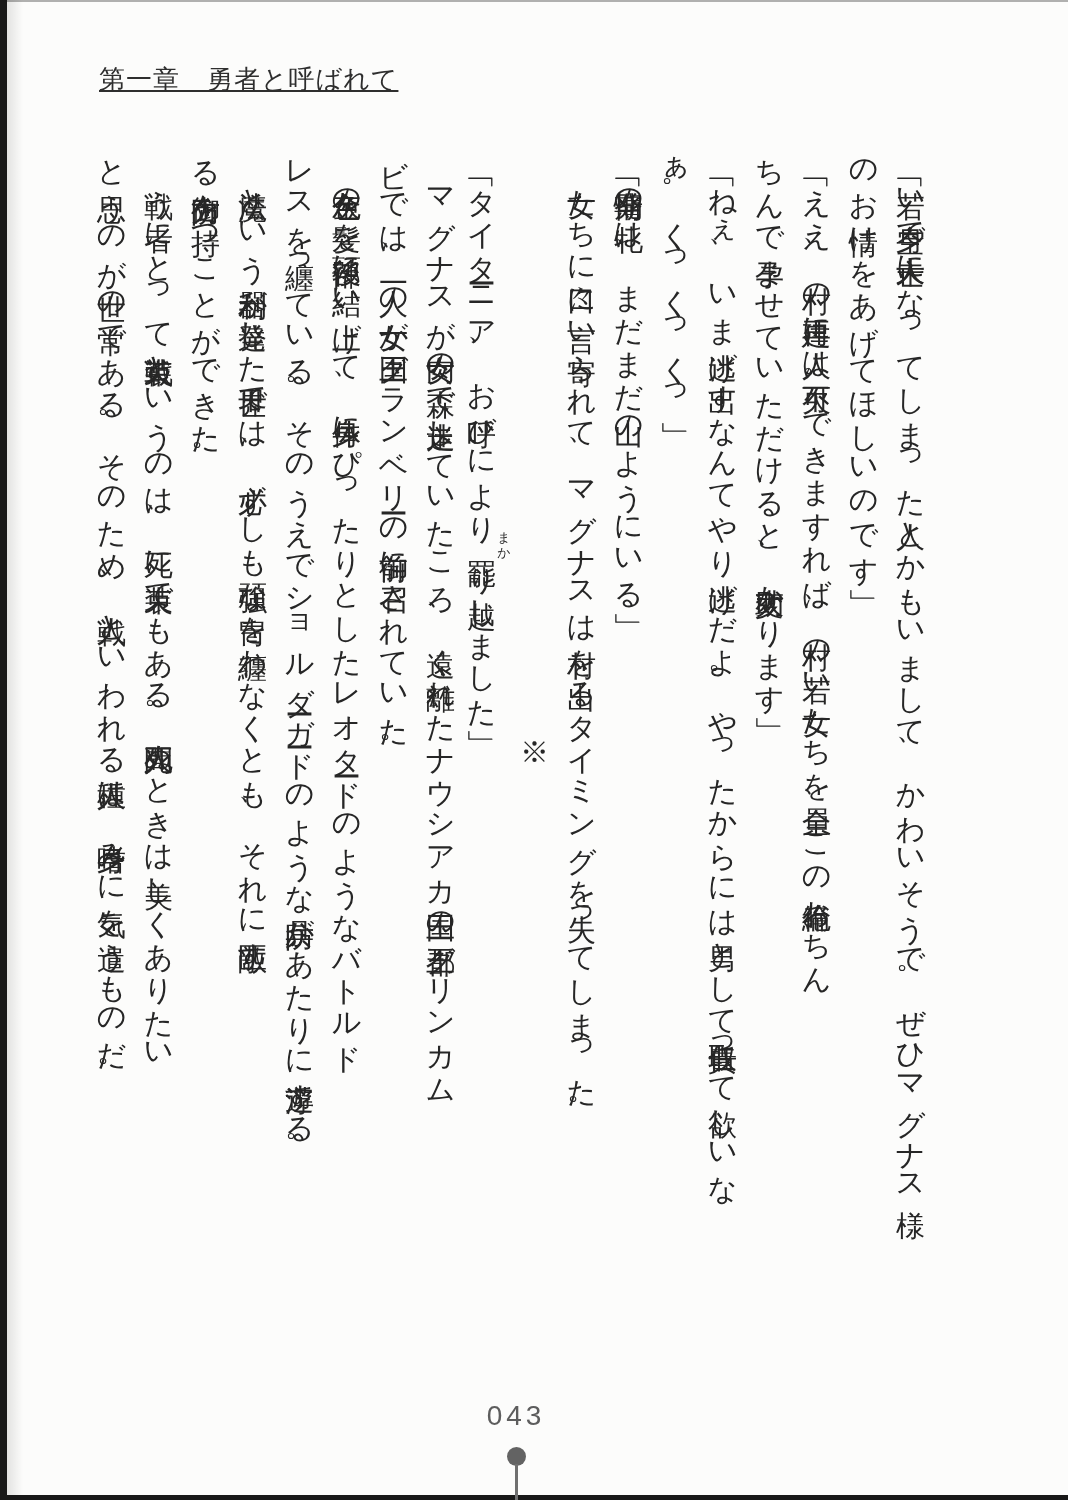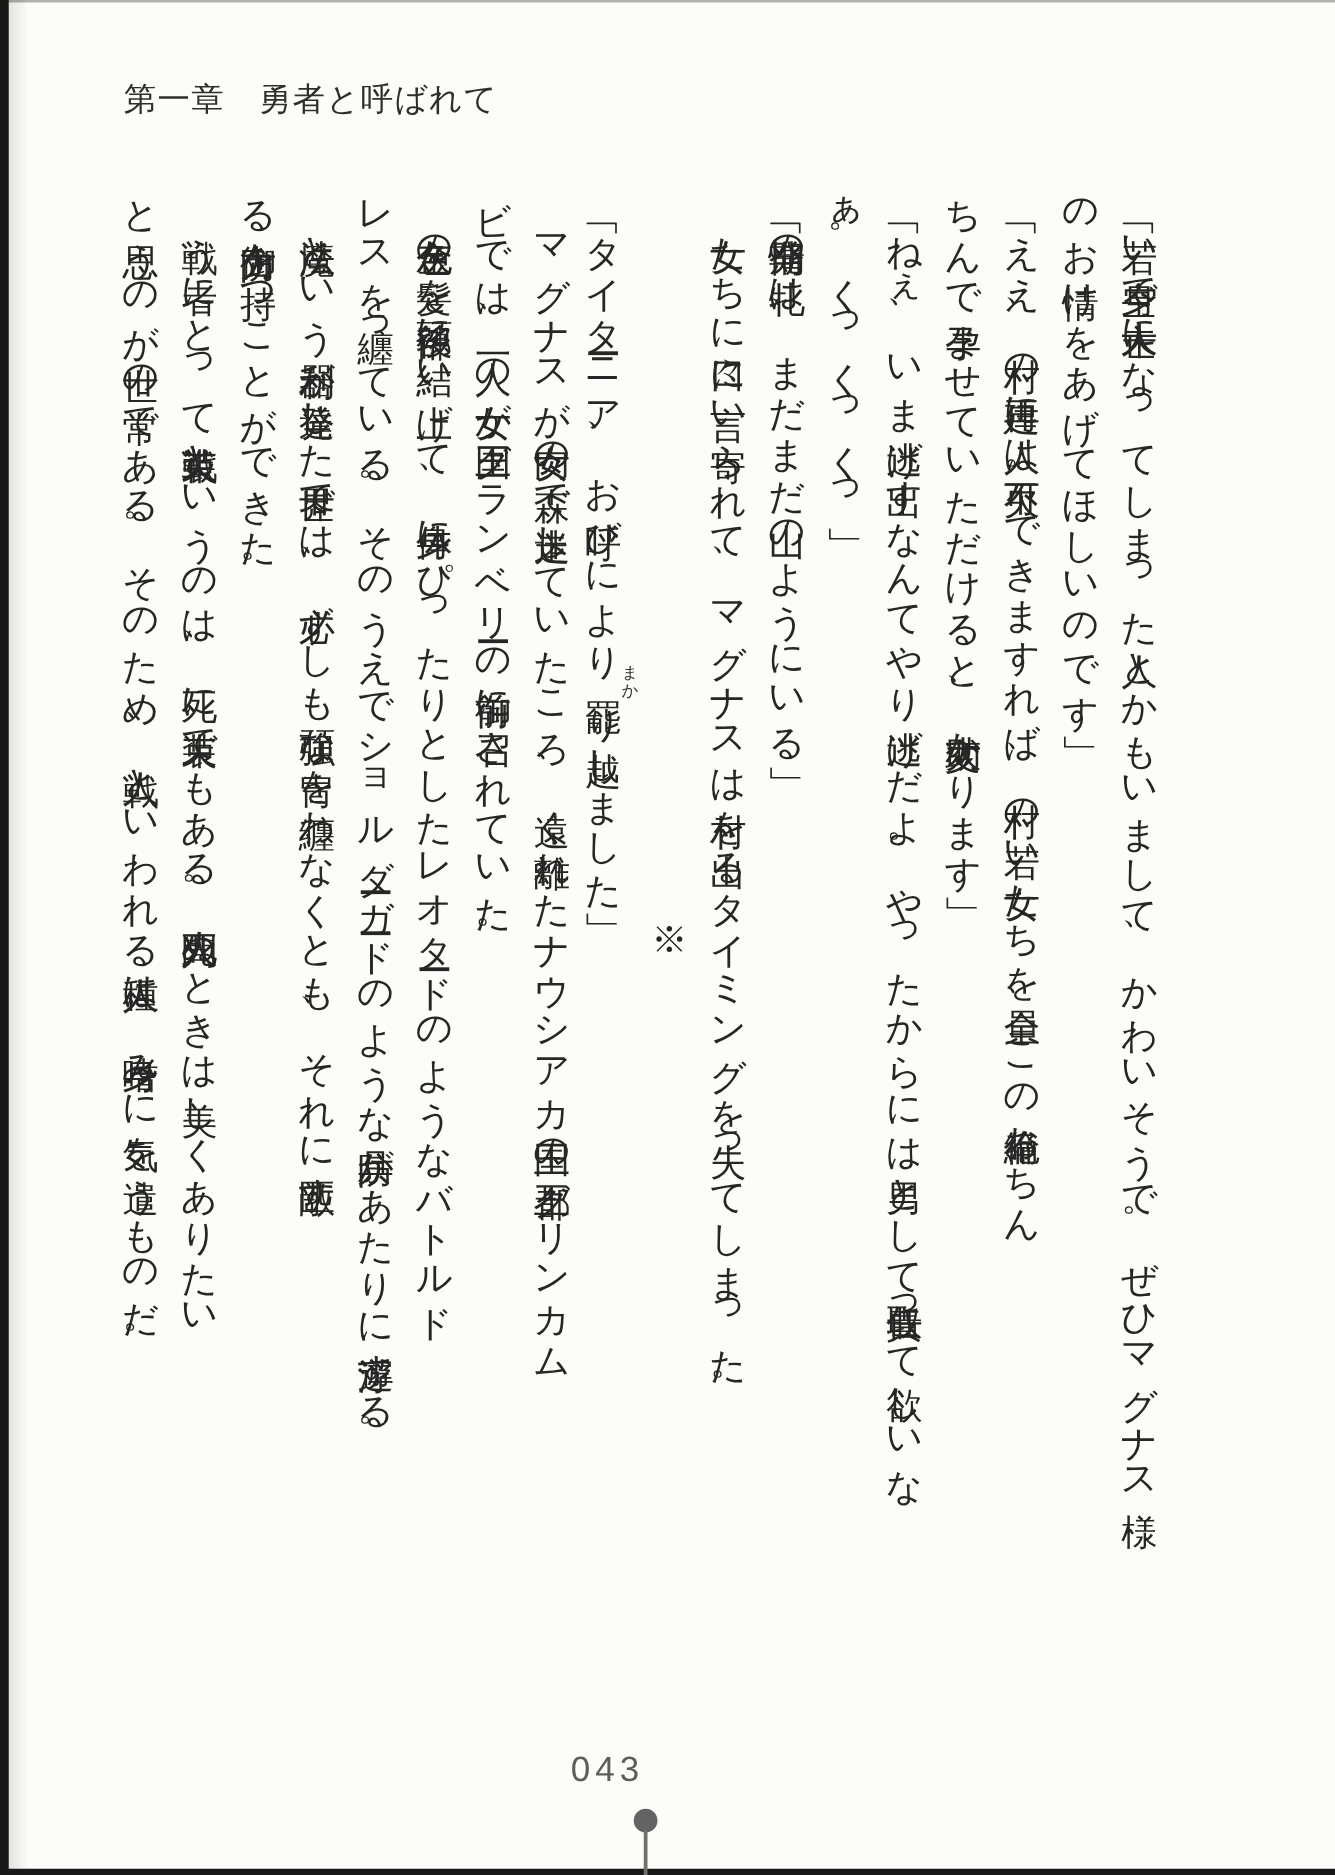--- a/index.html
+++ b/index.html
@@ -20,20 +20,21 @@
   .edge-top    { position:absolute; left:0; top:0; width:100%; height:2px; background:rgba(0,0,0,0.30); }
 
   .chapter-header {
     position: absolute;
     left: 99px;
     top: 62px;
     font-size: 26px;
     letter-spacing: 1px;
     color: #2e2e2e;
     white-space: pre;
+    text-decoration: underline;
   }
 
   .text-block {
     position: absolute;
     top: 140px;
     right: 134px;
     width: 846px;
     height: 1215px;
     writing-mode: vertical-rl;
     text-orientation: mixed;
@@ -50,21 +51,21 @@
   .col.sep-col { text-indent: 580px; }
 
   ruby rt {
     font-size: 13px;
     line-height: 1;
     color: #2e2e2e;
   }
 
   .footer-number {
     position: absolute;
-    left: 486px;
+    left: 516px;
     top: 1400px;
     transform: translateX(-50%);
     font-family: "Liberation Sans", "DejaVu Sans", sans-serif;
     font-size: 28px;
     letter-spacing: 4px;
     color: #5d5d5d;
   }
   .footer-dot {
     position: absolute;
     left: 507px;

